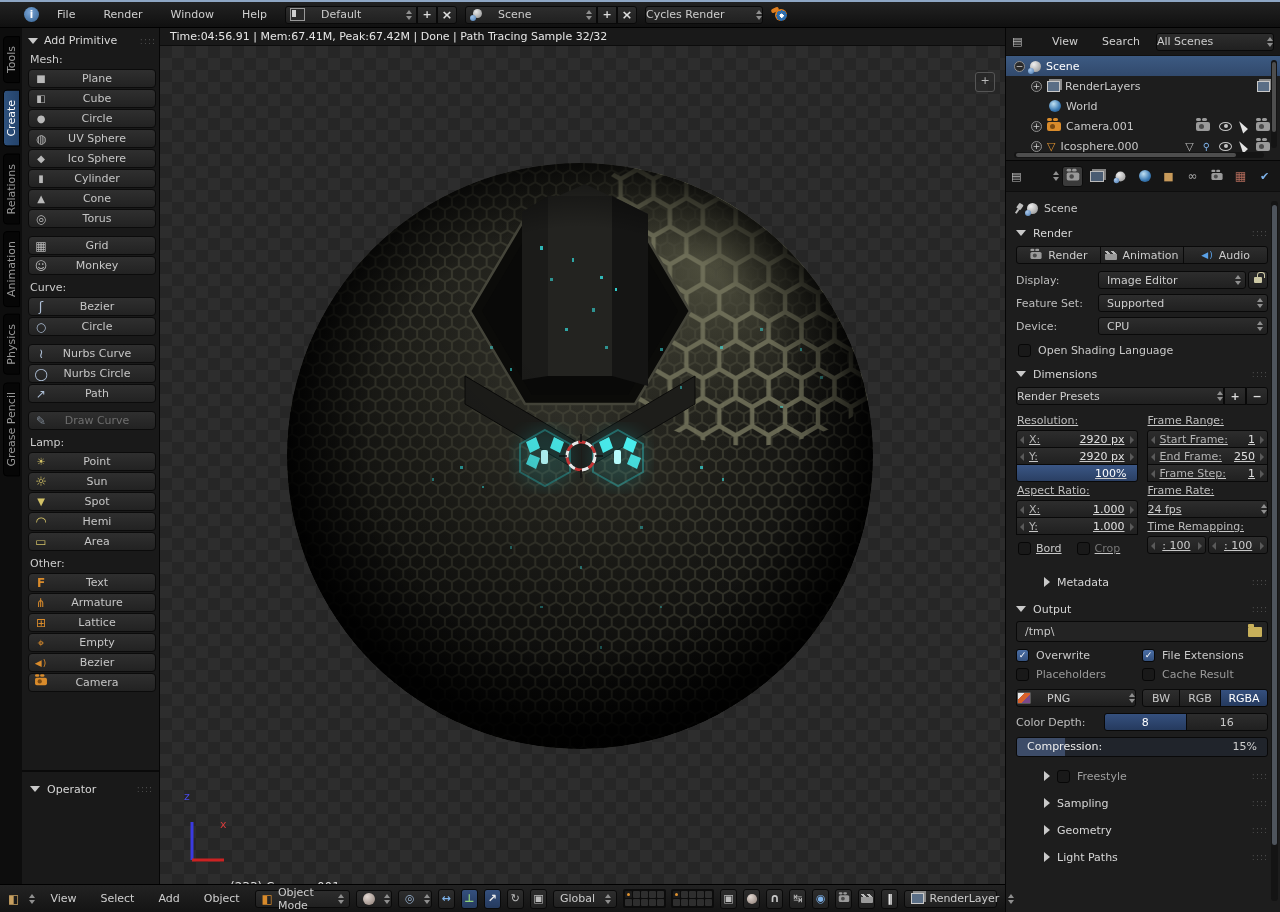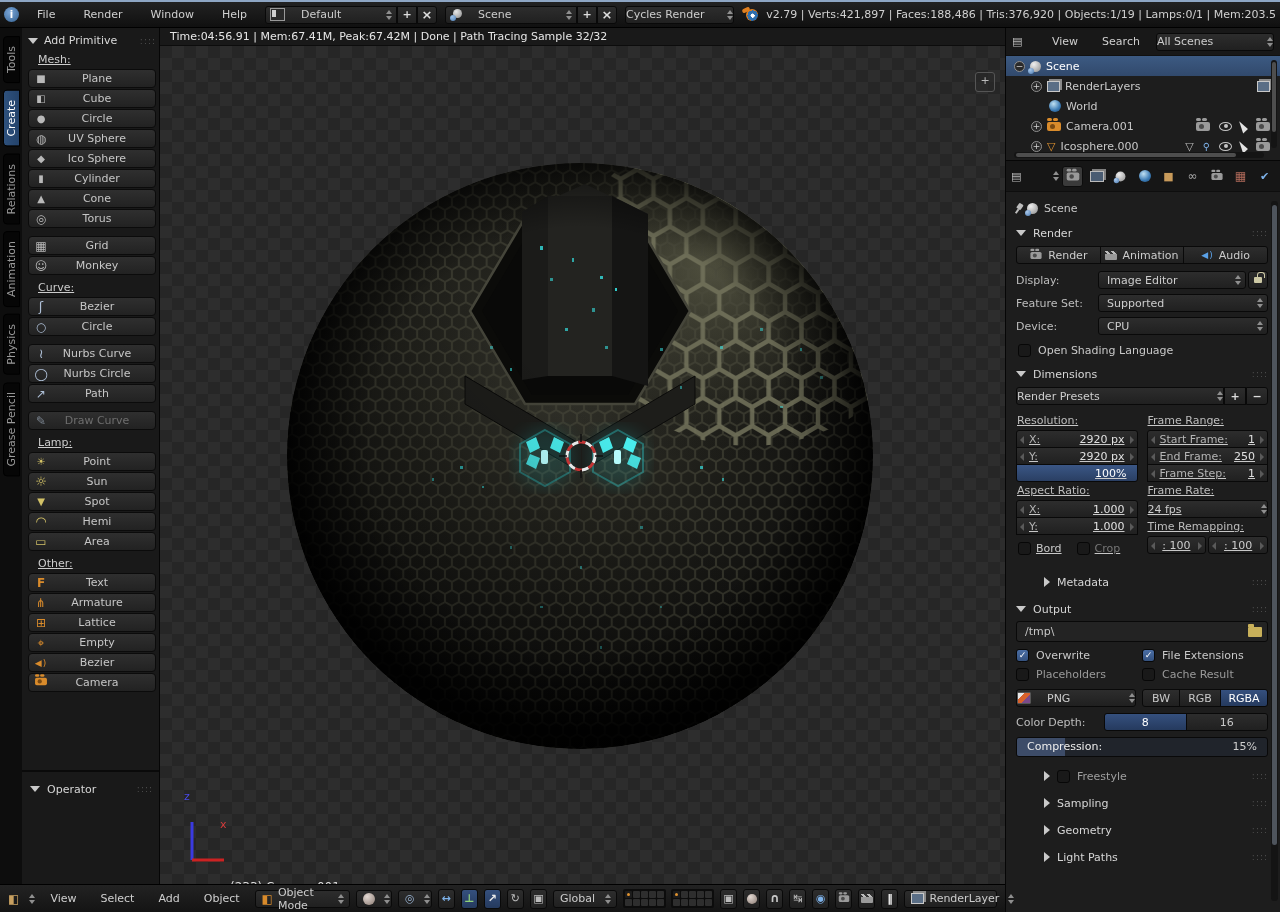--- a/index.html
+++ b/index.html
@@ -26,21 +26,21 @@
   .tri{width:0;height:0;flex:none;}
   .tri.down{border-left:5px solid transparent;border-right:5px solid transparent;border-top:6px solid #c9c9c9;}
   .tri.right{border-top:5px solid transparent;border-bottom:5px solid transparent;border-left:6px solid #c9c9c9;}
   .grip{margin-left:auto;color:#4d4d4d;font-size:9px;letter-spacing:1px;}
   .grip::before{content:"::::";}
   .seg{display:flex;}
   .seg>div{border:1px solid #090909;background:linear-gradient(#2d2d2d,#202020);height:18px;display:flex;align-items:center;justify-content:center;box-sizing:border-box;margin-left:-1px;}
   .seg>div:first-child{border-radius:3px 0 0 3px;margin-left:0;}
   .seg>div:last-child{border-radius:0 3px 3px 0;}
   
-  .topbar{position:absolute;left:0;top:0;width:1280px;height:28px;background:linear-gradient(#222,#101010);border-top:2px solid #8ea6c4;border-bottom:1px solid #000;display:flex;align-items:center;gap:8px;padding:0 4px;box-sizing:border-box;}
+  .topbar{position:absolute;left:0;top:0;width:1280px;height:28px;background:linear-gradient(#222,#101010);border-top:2px solid #8ea6c4;border-bottom:1px solid #000;display:flex;align-items:center;gap:8px;padding:0 24px;box-sizing:border-box;}
   .menu{color:#cfcfcf;padding:0 10px;}
   .infoic{width:15px;height:15px;border-radius:50%;background:radial-gradient(circle at 40% 35%,#7aa6d8,#33608f);color:#fff;text-align:center;line-height:15px;font-size:10px;font-weight:bold;flex:none;}
   .infoic::before{content:"i";}
   .sqbtn{width:20px;height:18px;background:linear-gradient(#2d2d2d,#202020);border:1px solid #090909;display:flex;align-items:center;justify-content:center;color:#ddd;font-weight:bold;box-sizing:border-box;}
   .sqbtn.plus::before{content:"+";}
   .sqbtn.x::before{content:"×";font-size:13px;}
   .wgroup{display:flex;}
   .wgroup .dd{border-radius:3px 0 0 3px;width:132px;padding:0 4px;}
   .wgroup .sqbtn:last-child{border-radius:0 3px 3px 0;}
   .layoutic{width:13px;height:11px;border:1px solid #999;background:#2a2a2a;position:relative;flex:none;margin-right:5px;}
@@ -55,21 +55,21 @@
   
   .lefttabs{position:absolute;left:0;top:28px;width:22px;height:856px;background:#0d0d0d;display:flex;flex-direction:column;align-items:center;padding-top:8px;box-sizing:border-box;gap:7px;}
   .vtab{writing-mode:vertical-rl;transform:rotate(180deg);background:#060606;color:#9a9a9a;border:1px solid #000;border-radius:0 4px 4px 0;padding:9px 2px;line-height:1;}
   .vtab.act{background:linear-gradient(90deg,#24436b,#2e517d);color:#fff;}
   
   .toolshelf{position:absolute;left:22px;top:28px;width:138px;height:856px;background:#191919;box-sizing:border-box;padding:6px 3px 0 6px;border-right:1px solid #060606;}
   .tsb{height:19px;margin-bottom:1px;display:flex;align-items:center;background:linear-gradient(#2f2f2f,#222);border:1px solid #0b0b0b;border-radius:4px;box-sizing:border-box;}
   .tsb .ic{width:24px;text-align:center;font-size:10px;flex:none;}
   .tsb .lb{flex:1;text-align:center;color:#c6c6c6;padding-right:14px;}
   .tsb.dis .lb{color:#6e6e6e;}
-  .slab{color:#cccccc;margin:6px 0 3px 10px;text-decoration:underline;}
+  .slab{color:#cccccc;margin:6px 0 3px 2px;}
   .tgap{height:7px;}
   .ts-head{display:flex;align-items:center;gap:6px;color:#d8d8d8;margin-bottom:4px;}
   .mi{color:#b9b9b9;}  .ci{color:#aebfd6;}  .li{color:#d3c267;}  .oi{color:#d98b2b;}
   .i-plane::before{content:"■";}
   .i-cube::before{content:"◧";}
   .i-circle::before{content:"●";}
   .i-uvsphere::before{content:"◍";font-size:12px;}
   .i-icosphere::before{content:"◆";}
   .i-cylinder::before{content:"▮";}
   .i-cone::before{content:"▲";}
@@ -263,21 +263,20 @@
       <div class="sqbtn x"></div>
     </div>
     <div class="dd" style="width:118px">
       <span>Cycles Render</span>
       <span class="st">
           <i class="u"></i>
           <i class="d"></i>
         </span>
     </div>
     <span class="blogo"></span>
-    <span class="stats">v2.79 | Verts:421,897 | Faces:188,486 | Tris:376,920 | Objects:1/19 | Lamps:0/1 | Mem:203.5</span>
   </div>
 
   <div class="lefttabs">
     <div class="vtab">Tools</div>
     <div class="vtab act">Create</div>
     <div class="vtab">Relations</div>
     <div class="vtab">Animation</div>
     <div class="vtab">Physics</div>
     <div class="vtab">Grease Pencil</div>
   </div>

